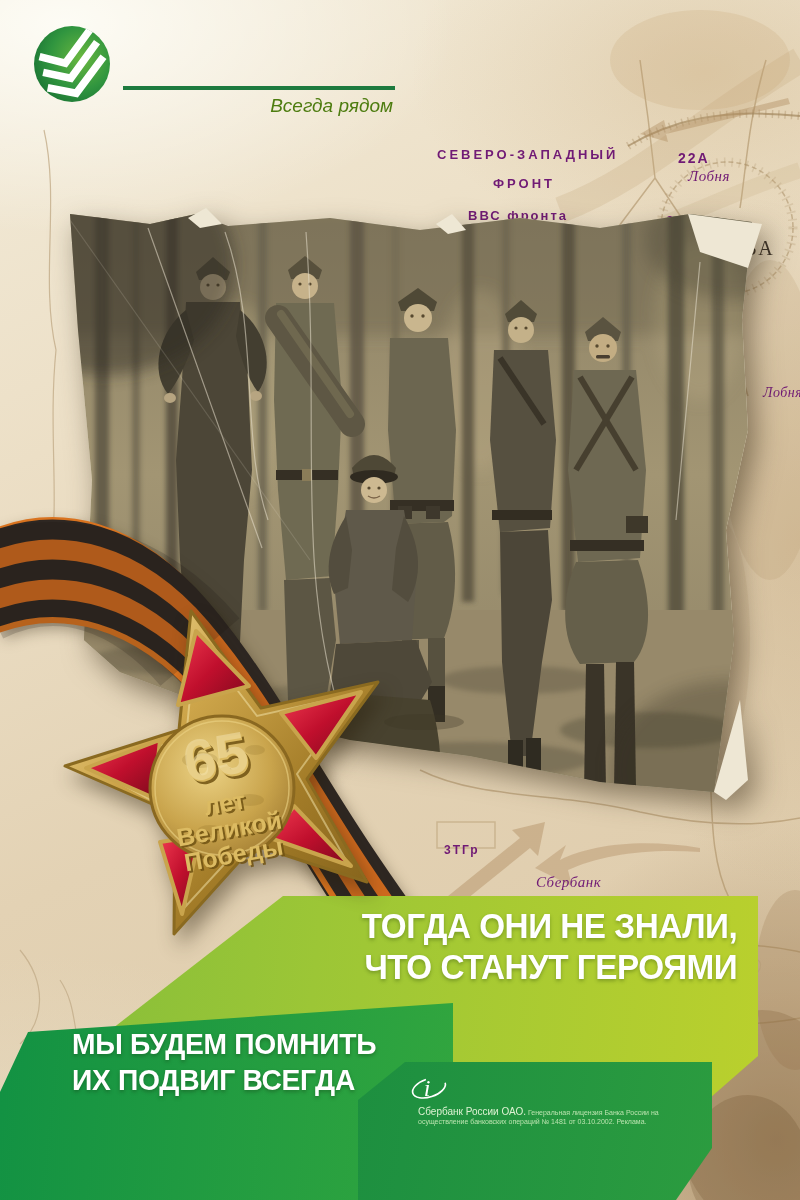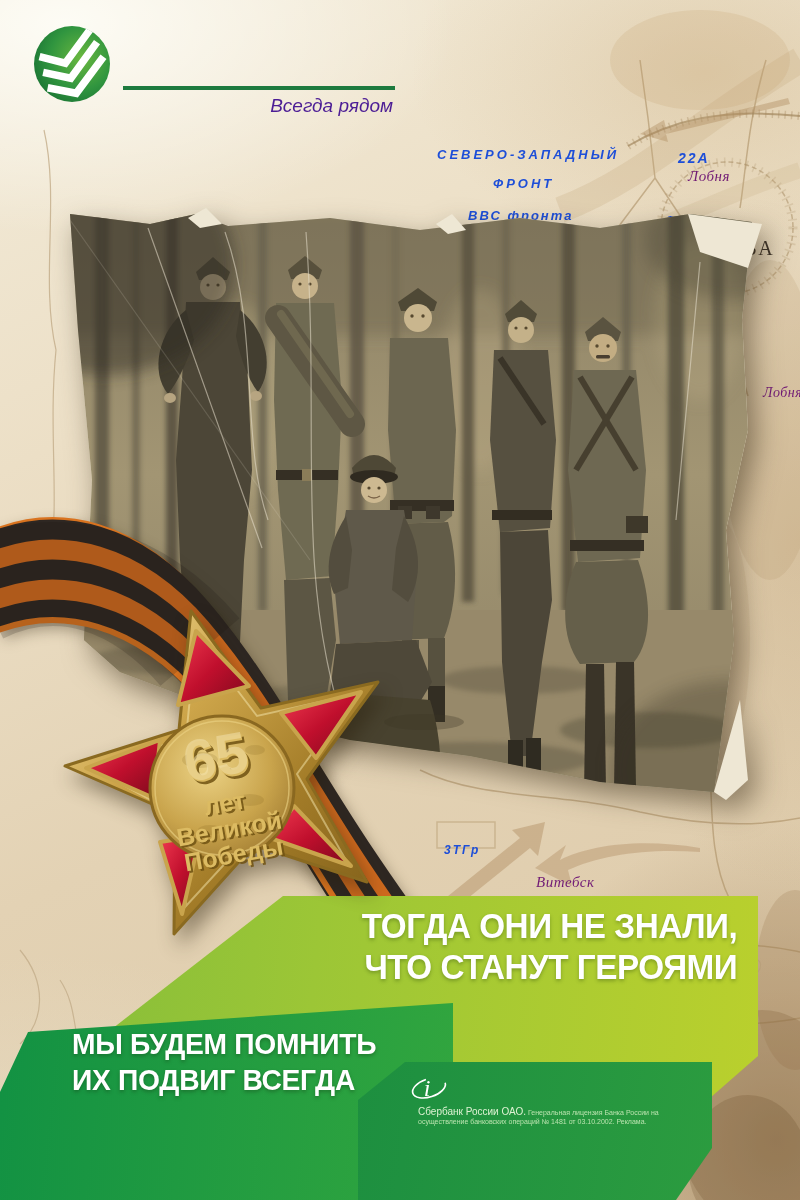--- a/index.html
+++ b/index.html
@@ -13,21 +13,21 @@
       radial-gradient(ellipse 420px 260px at 88% 6%, rgba(194,162,112,.28), rgba(194,162,112,0) 70%),
       radial-gradient(ellipse 300px 500px at 100% 45%, rgba(176,140,92,.25), rgba(176,140,92,0) 70%),
       radial-gradient(ellipse 430px 470px at 97% 95%, rgba(122,86,44,.42), rgba(122,86,44,0) 68%),
       radial-gradient(ellipse 500px 300px at 5% 97%, rgba(233,222,198,.6), rgba(233,222,198,0) 70%),
       linear-gradient(155deg,#f3ecda 0%,#ecdfc6 30%,#e3d2b4 58%,#dcc8a7 100%);}
   svg{display:block;}
   .photo-svg{filter:drop-shadow(8px 12px 14px rgba(48,36,16,.5));}
   .ribbon-svg{filter:drop-shadow(3px 6px 7px rgba(40,28,8,.35));}
   .star-svg{filter:drop-shadow(6px 11px 10px rgba(40,28,8,.45));}
   
-  .ml{position:absolute;color:#1d4ed8;font-weight:bold;white-space:nowrap;font-style:italic;}
+  .ml{position:absolute;color:#701a75;font-weight:bold;white-space:nowrap;}
   .ml-front{font-size:13px;letter-spacing:3px;}
   .ml-unit{font-size:14px;letter-spacing:2px;}
   .ml-city{font-family:"Liberation Serif",serif;font-style:italic;font-weight:normal;
            color:#701a75;font-size:15px;letter-spacing:.5px;}
   .ml-capital{font-family:"Liberation Serif",serif;font-style:normal;font-weight:normal;
            color:#3e342a;font-size:20px;letter-spacing:3px;}
   
   .band{left:0;top:0;width:800px;height:1200px;}
   #band-light{background:linear-gradient(96deg,#79b93c 0%,#9cc636 45%,#bdd12c 100%);
     clip-path:polygon(283px 896px,758px 896px,758px 1056px,710px 1098px,23px 1098px);
@@ -47,21 +47,21 @@
     transform:scaleX(.94);transform-origin:0 0;
     text-shadow:0 2px 4px rgba(20,60,20,.4);white-space:nowrap;}
   
   #site-url{left:450px;top:1079px;color:#fff;font-size:22px;letter-spacing:.3px;white-space:nowrap;}
   #legal{left:418px;top:1107px;width:250px;color:#b9e3ae;font-size:7px;line-height:9px;}
   #legal .lead{font-size:10px;color:#ddf2d2;}
   
   #brand-name{left:120px;top:33px;font-family:"Liberation Serif",serif;font-weight:bold;
     font-size:45px;color:#1d7a3e;letter-spacing:1px;white-space:nowrap;}
   #brand-rule{left:123px;top:86px;width:272px;height:4px;background:#1d7a3e;}
-  #brand-tagline{right:407px;top:95px;font-style:italic;font-size:19px;color:#4c1d95;white-space:nowrap;}
+  #brand-tagline{right:407px;top:95px;font-style:italic;font-size:19px;color:#4d7c0f;white-space:nowrap;}
 </style>
 </head>
 <body>
 
 <div id="poster">
 
   <div class="abs" id="parchment"></div>
 
   <svg class="abs" style="left:0;top:0" width="800" height="1200" viewBox="0 0 800 1200">
     <g stroke="#a78a5e" fill="none" opacity=".55" stroke-width="1.5">
@@ -110,21 +110,21 @@
   <div class="ml ml-front abs" style="left:437px;top:147px">СЕВЕРО-ЗАПАДНЫЙ</div>
   <div class="ml ml-front abs" style="left:493px;top:176px">ФРОНТ</div>
   <div class="ml ml-front abs" style="left:468px;top:208px;letter-spacing:2px">ВВС фронта</div>
   <div class="ml ml-unit abs" style="left:678px;top:150px">22А</div>
   <div class="ml ml-unit abs" style="left:666px;top:213px">21А</div>
   <div class="ml ml-unit abs" style="left:444px;top:843px;font-size:12px">3ТГр</div>
   <div class="ml ml-city abs" style="left:688px;top:168px">Лобня</div>
   <div class="ml ml-city abs" style="left:532px;top:240px">Крюково</div>
   <div class="ml ml-capital abs" style="left:672px;top:237px">МОСКВА</div>
   <div class="ml ml-city abs" style="left:763px;top:385px;font-size:14px">Лобня</div>
-  <div class="ml ml-city abs" style="left:536px;top:874px">Витебск</div>
+  <div class="ml ml-city abs" style="left:536px;top:874px">Сбербанк</div>
 
   <svg class="abs photo-svg" style="left:0;top:0" width="800" height="1200" viewBox="0 0 800 1200">
     <defs>
       <linearGradient id="phBg" x1="0" y1="0" x2="0" y2="1">
         <stop offset="0" stop-color="#8d8266"></stop>
           <stop offset=".45" stop-color="#a29573"></stop>
         <stop offset=".75" stop-color="#968a6b"></stop>
           <stop offset="1" stop-color="#6f6751"></stop>
       </linearGradient>
       <clipPath id="phClip">

